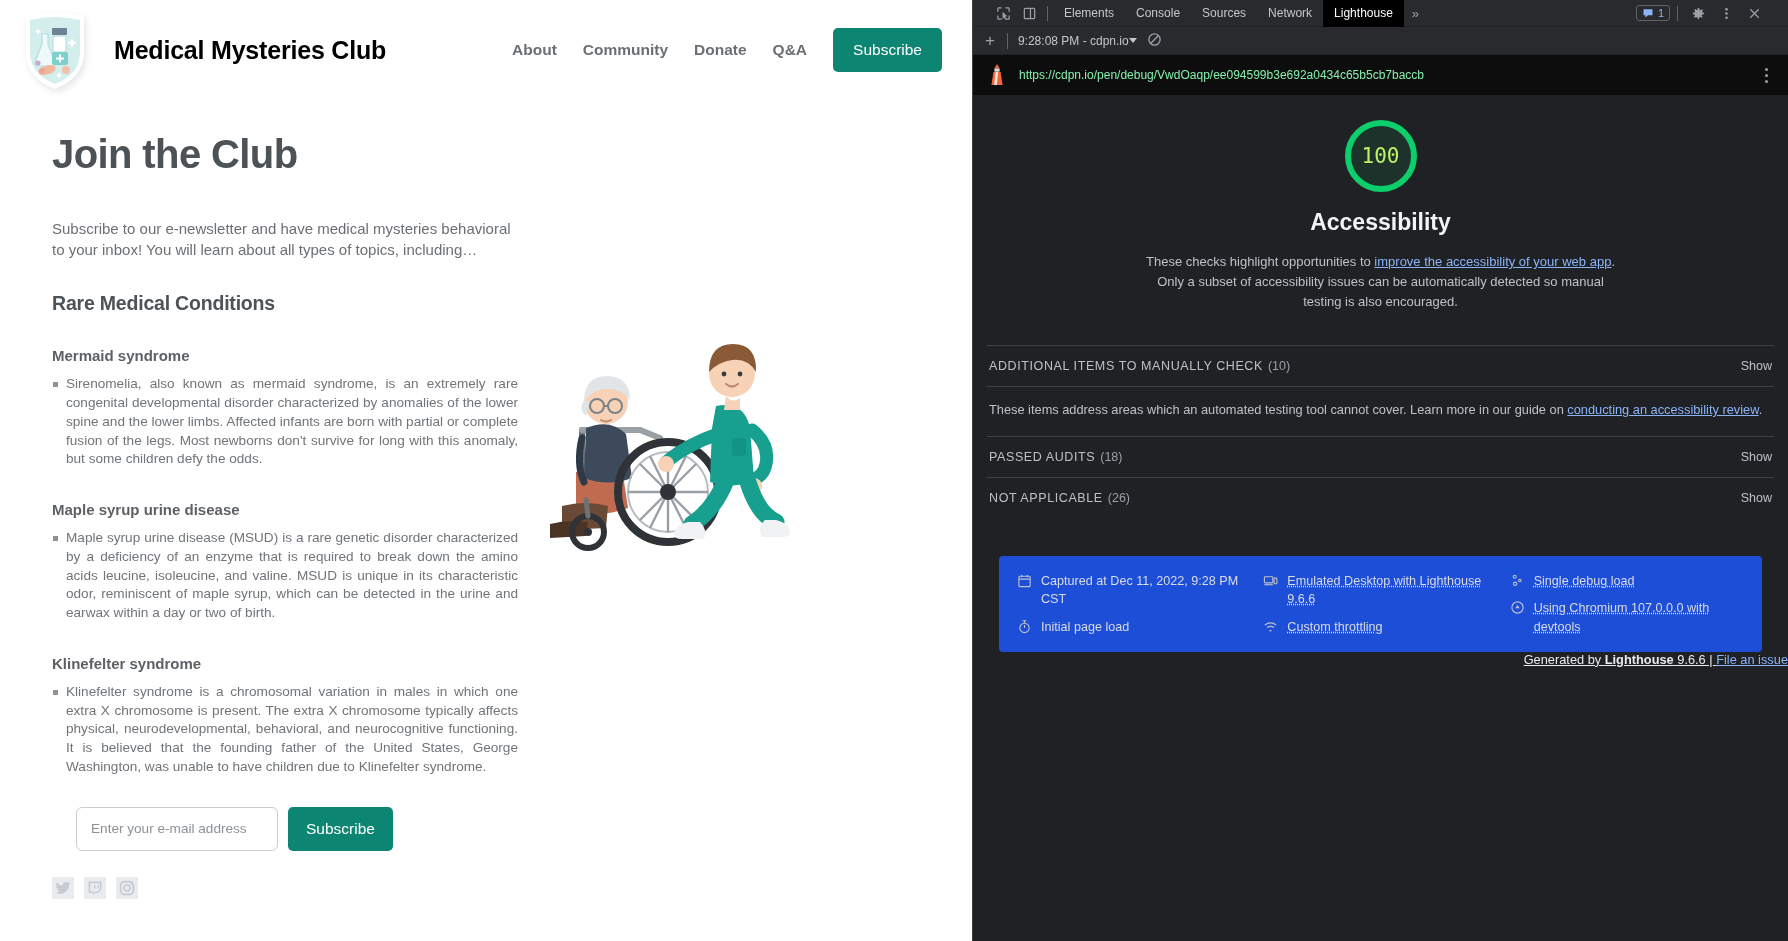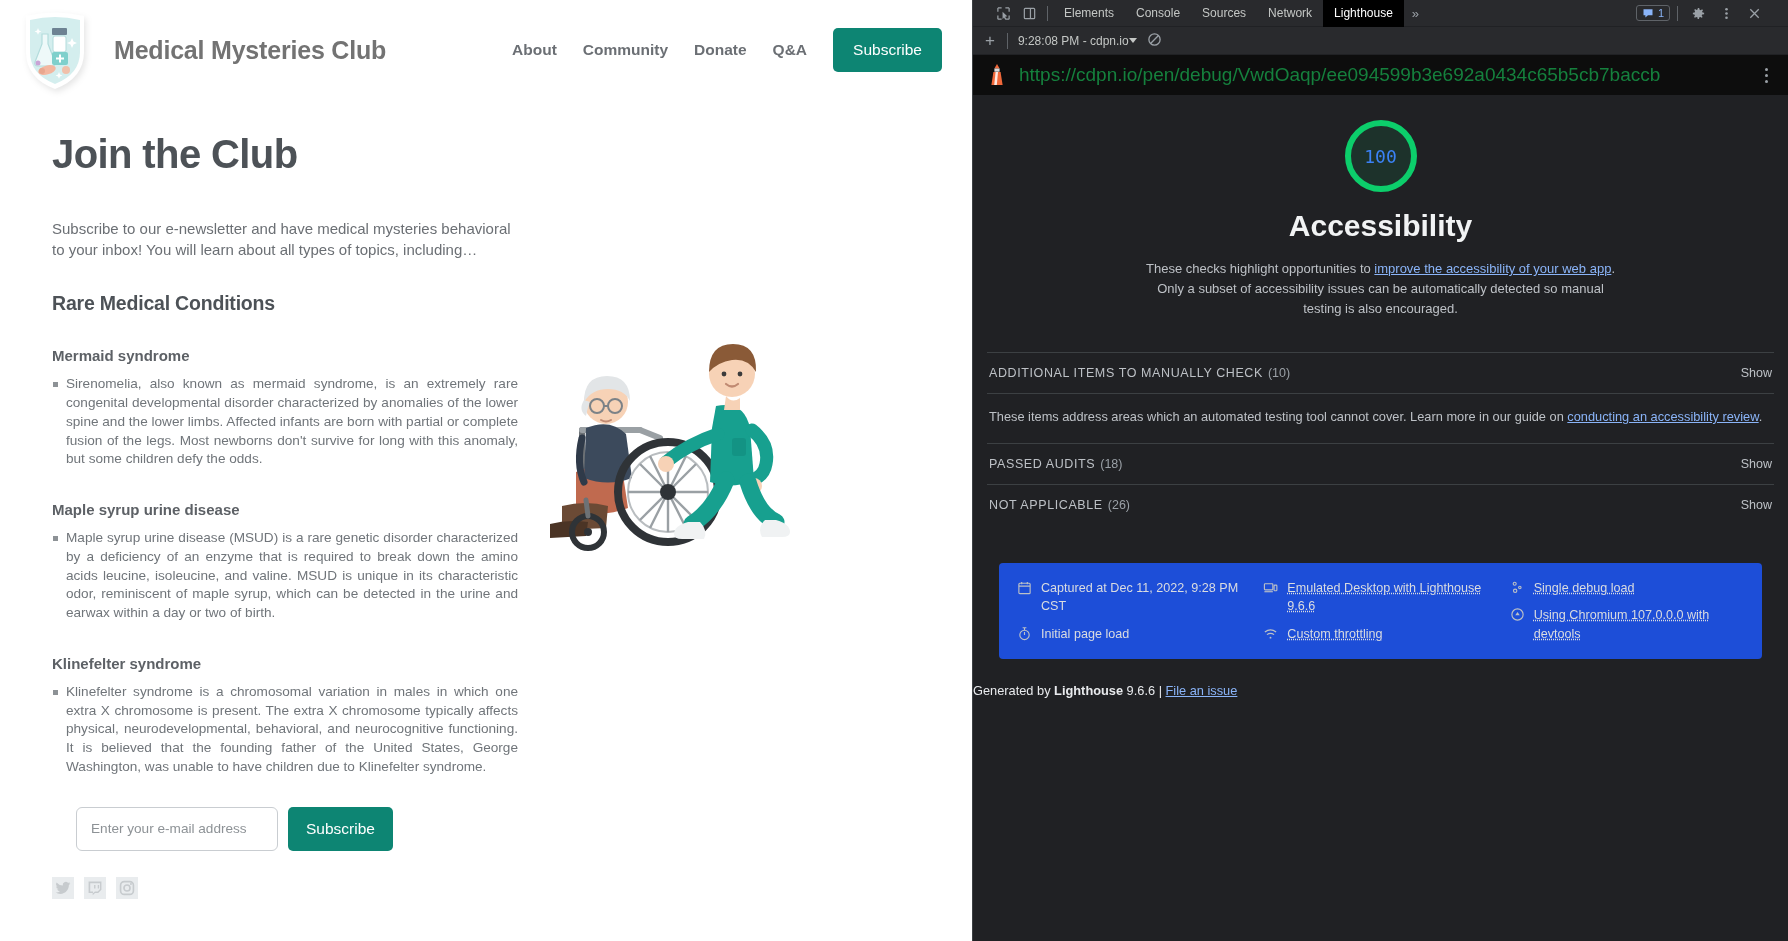--- a/index.html
+++ b/index.html
@@ -29,21 +29,21 @@
   }
   .logo-shield {
     width: 66px; height: 84px;
     flex: 0 0 66px;
     position: relative;
     filter: drop-shadow(2px 3px 3px rgba(0,0,0,0.10));
   }
   .logo-shield svg { display:block; width:66px; height:84px; }
 
   .brand-title {
-    color: #737373;
+    color: #000000;
     font-size: 25px;
     font-weight: bold;
     margin-left: 26px;
     letter-spacing: -0.2px;
     white-space: nowrap;
   }
 
   .nav-wrap {
     margin-left: auto;
     display: flex;
@@ -242,47 +242,47 @@
   .lh-urlbar {
     background: #0d0d0d;
     display: flex;
     align-items: center;
     padding: 8px 14px 8px 14px;
     gap: 12px;
     flex: 0 0 auto;
   }
   .lh-logo { width: 20px; height: 24px; flex: 0 0 20px; }
   .lh-url {
-    color: #15803d;
-    font-size: 19px;
+    color: #86efac;
+    font-size: 12px;
     white-space: nowrap;
     overflow: hidden;
     text-overflow: ellipsis;
     flex: 1 1 auto;
   }
   .kebab { width: 16px; display:flex; flex-direction:column; gap:3px; align-items:center; cursor:pointer; }
   .kebab i { width:3px;height:3px;border-radius:50%;background:#9aa0a6;display:block; }
 
   .lh-gauge-block { text-align: center; padding: 22px 0 0 0; }
   .gauge {
     width: 78px; height: 78px;
     margin: 0 auto;
     position: relative;
   }
   .gauge svg { width: 78px; height: 78px; }
   .gauge-num {
     position: absolute; inset: 0;
     display: flex; align-items: center; justify-content: center;
-    color: #3b82f6;
-    font-size: 18px;
+    color: #bef264;
+    font-size: 21px;
     font-family: "DejaVu Sans Mono", monospace;
   }
   .gauge-label {
     margin-top: 14px;
-    font-size: 30px;
+    font-size: 23px;
     color: #f1f3f4;
     font-weight: bold;
   }
 
   .lh-desc {
     max-width: 500px;
     margin: 16px auto 0 auto;
     text-align: center;
     color: #bdc1c6;
     font-size: 13px;
@@ -324,24 +324,24 @@
     gap: 12px;
   }
   .meta-col { flex: 1 1 33%; display: flex; flex-direction: column; gap: 9px; }
   .meta-item { display: flex; gap: 9px; align-items: flex-start; }
   .meta-ico { width: 15px; height: 15px; flex: 0 0 15px; margin-top: 1px; }
   .meta-ico svg { width: 15px; height: 15px; stroke: #bdc1c6; fill: none; }
   .meta-txt { color: #dadce0; font-size: 12.6px; line-height: 1.45; }
   .meta-txt.linky { text-decoration: underline; text-decoration-style: dotted; cursor: pointer; }
 
   .lh-footer {
-    text-align: left;
-    margin-top: 24px;
+    text-align: right;
     color: #e8eaed;
     font-size: 12.8px;
+    text-decoration: underline;
   }
   .lh-footer b { font-weight: bold; }
 </style>
 </head>
 <body>
 
 <div class="page-pane">
 
   <header class="site-header">
     <div class="logo-shield">

